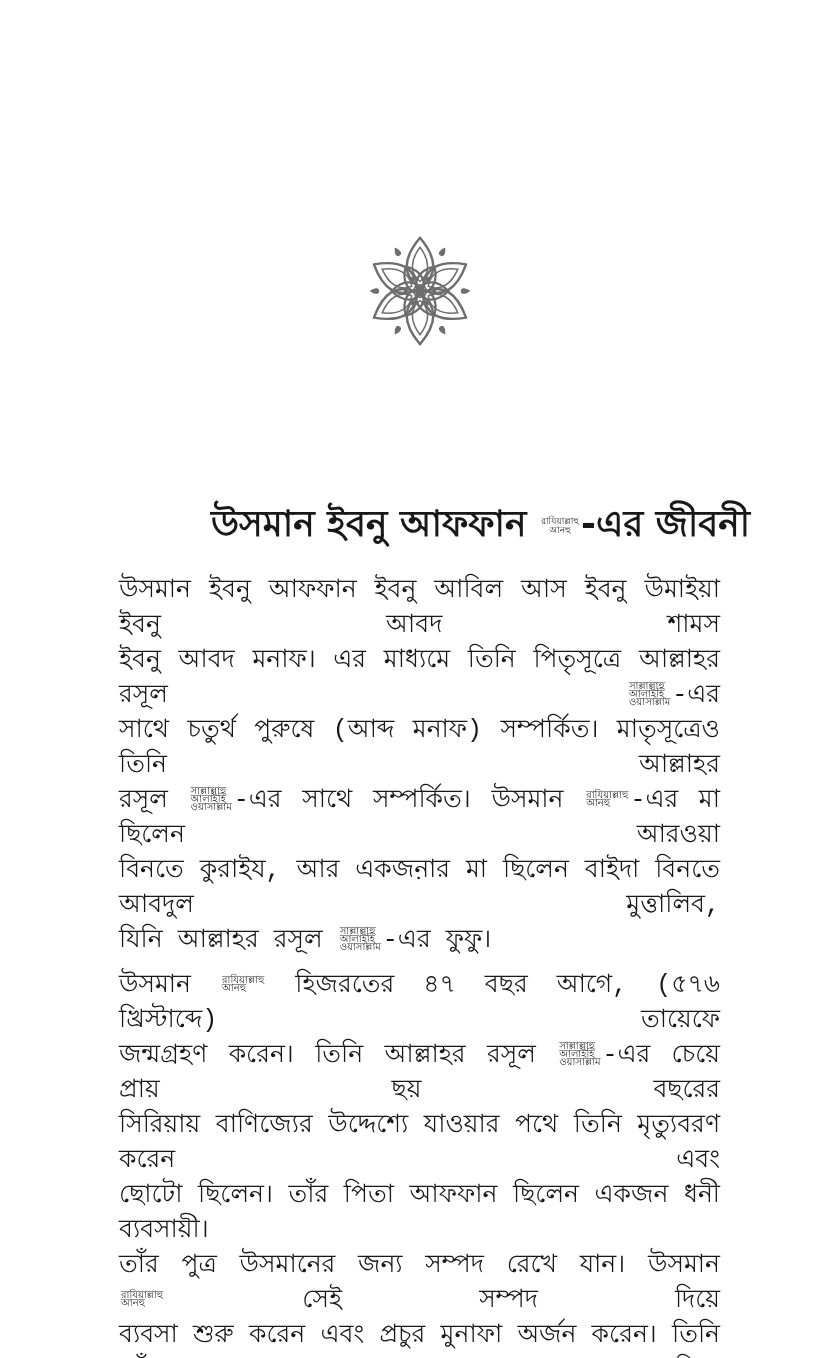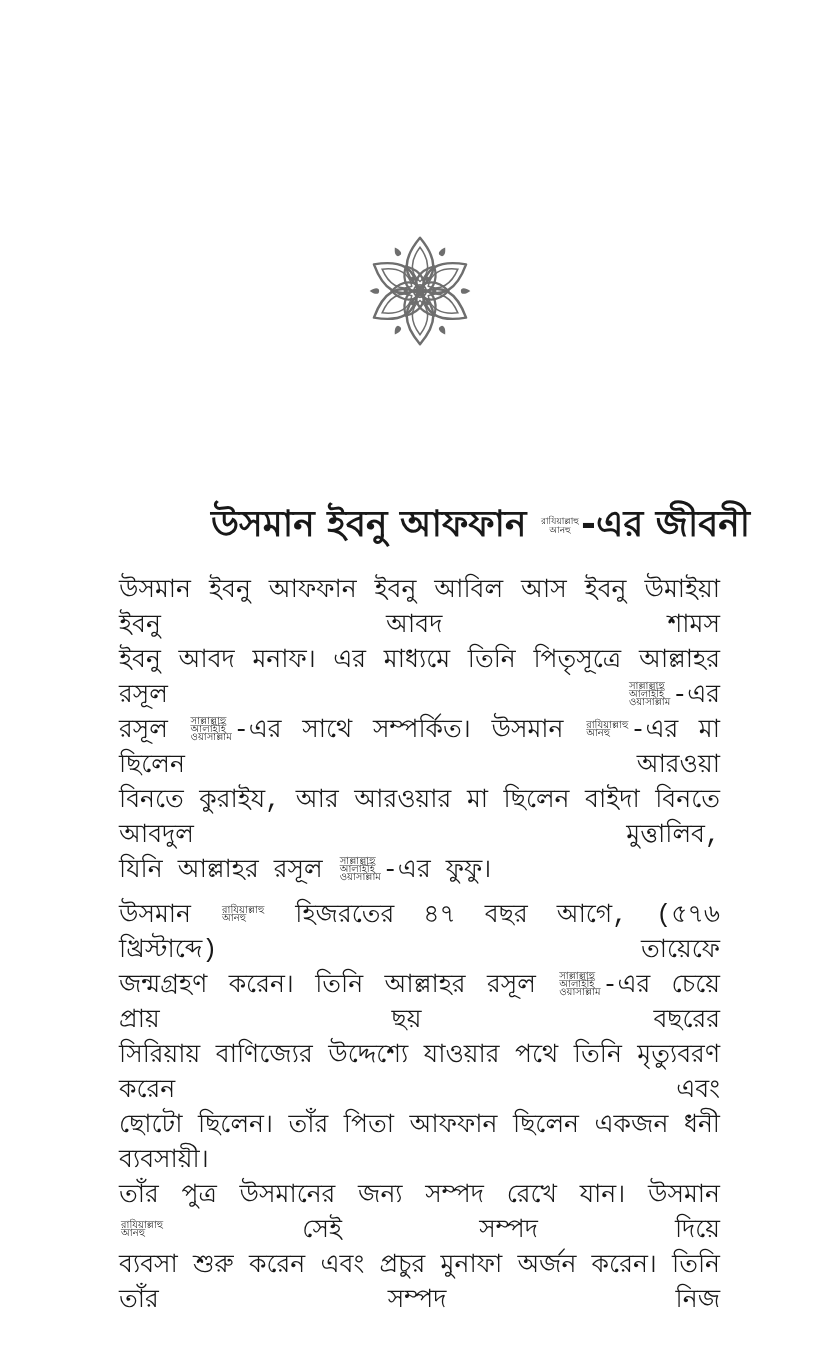--- a/index.html
+++ b/index.html
@@ -112,22 +112,23 @@
       <circle cx="60" cy="60" r="2.6" fill="#6e6e6e"></circle>
     </svg>
   </div>
 
   <h1 class="title">উসমান ইবনু আফফান <span class="hon"><span class="hl">রাযিয়াল্লাহু</span><span class="hl">আনহু</span></span>-এর জীবনী</h1>
 
   <div class="body-text">
       <div class="para">
         <div class="line">উসমান ইবনু আফফান ইবনু আবিল আস ইবনু উমাইয়া ইবনু আবদ শামস</div>
         <div class="line">ইবনু আবদ মনাফ। এর মাধ্যমে তিনি পিতৃসূত্রে আল্লাহর রসূল <span class="hon"><span class="hl">সাল্লাল্লাহু</span><span class="hl">আলাইহি</span><span class="hl">ওয়াসাল্লাম</span></span>-এর</div>
+        <div class="line">সাথে চতুর্থ পুরুষে (আব্দ মনাফ) সম্পর্কিত। মাতৃসূত্রেও তিনি আল্লাহর</div>
         <div class="line">রসূল <span class="hon"><span class="hl">সাল্লাল্লাহু</span><span class="hl">আলাইহি</span><span class="hl">ওয়াসাল্লাম</span></span>-এর সাথে সম্পর্কিত। উসমান <span class="hon"><span class="hl">রাযিয়াল্লাহু</span><span class="hl">আনহু</span></span>-এর মা ছিলেন আরওয়া</div>
-        <div class="line">বিনতে কুরাইয, আর আরওয়ার মা ছিলেন বাইদা বিনতে আবদুল মুত্তালিব,</div>
+        <div class="line">বিনতে কুরাইয, আর একজন়ার মা ছিলেন বাইদা বিনতে আবদুল মুত্তালিব,</div>
         <div class="line last">যিনি আল্লাহর রসূল <span class="hon"><span class="hl">সাল্লাল্লাহু</span><span class="hl">আলাইহি</span><span class="hl">ওয়াসাল্লাম</span></span>-এর ফুফু।</div>
       </div>
       <div class="para">
         <div class="line">উসমান <span class="hon"><span class="hl">রাযিয়াল্লাহু</span><span class="hl">আনহু</span></span> হিজরতের ৪৭ বছর আগে, (৫৭৬ খ্রিস্টাব্দে)  তায়েফে</div>
         <div class="line">জন্মগ্রহণ করেন। তিনি আল্লাহর রসূল <span class="hon"><span class="hl">সাল্লাল্লাহু</span><span class="hl">আলাইহি</span><span class="hl">ওয়াসাল্লাম</span></span>-এর চেয়ে প্রায় ছয় বছরের</div>
         <div class="line">সিরিয়ায় বাণিজ্যের উদ্দেশ্যে যাওয়ার পথে তিনি মৃত্যুবরণ করেন এবং</div>
         <div class="line">ছোটো ছিলেন। তাঁর পিতা আফফান ছিলেন একজন ধনী ব্যবসায়ী।</div>
         <div class="line">তাঁর পুত্র উসমানের জন্য সম্পদ রেখে যান। উসমান <span class="hon"><span class="hl">রাযিয়াল্লাহু</span><span class="hl">আনহু</span></span> সেই সম্পদ দিয়ে</div>
         <div class="line">ব্যবসা শুরু করেন এবং প্রচুর মুনাফা অর্জন করেন। তিনি তাঁর সম্পদ নিজ</div>
       </div>

